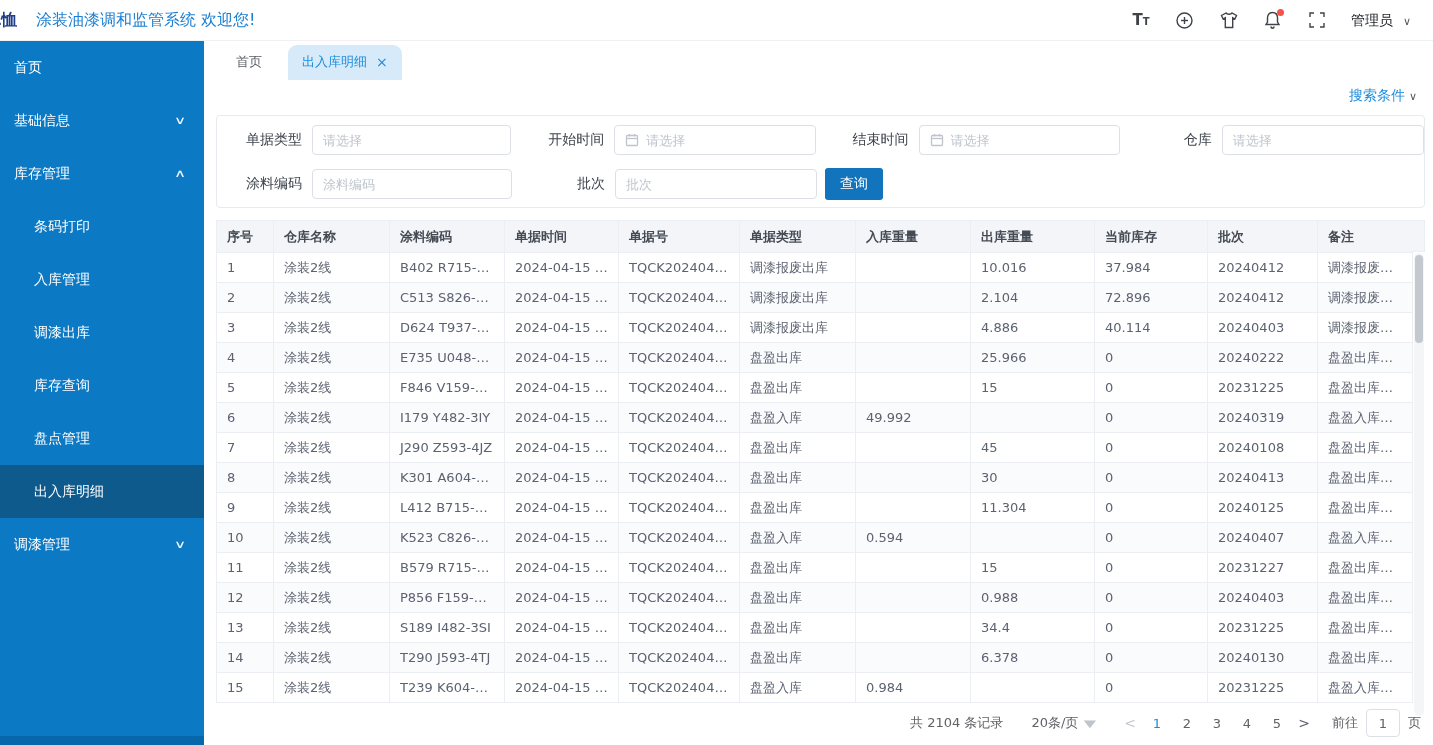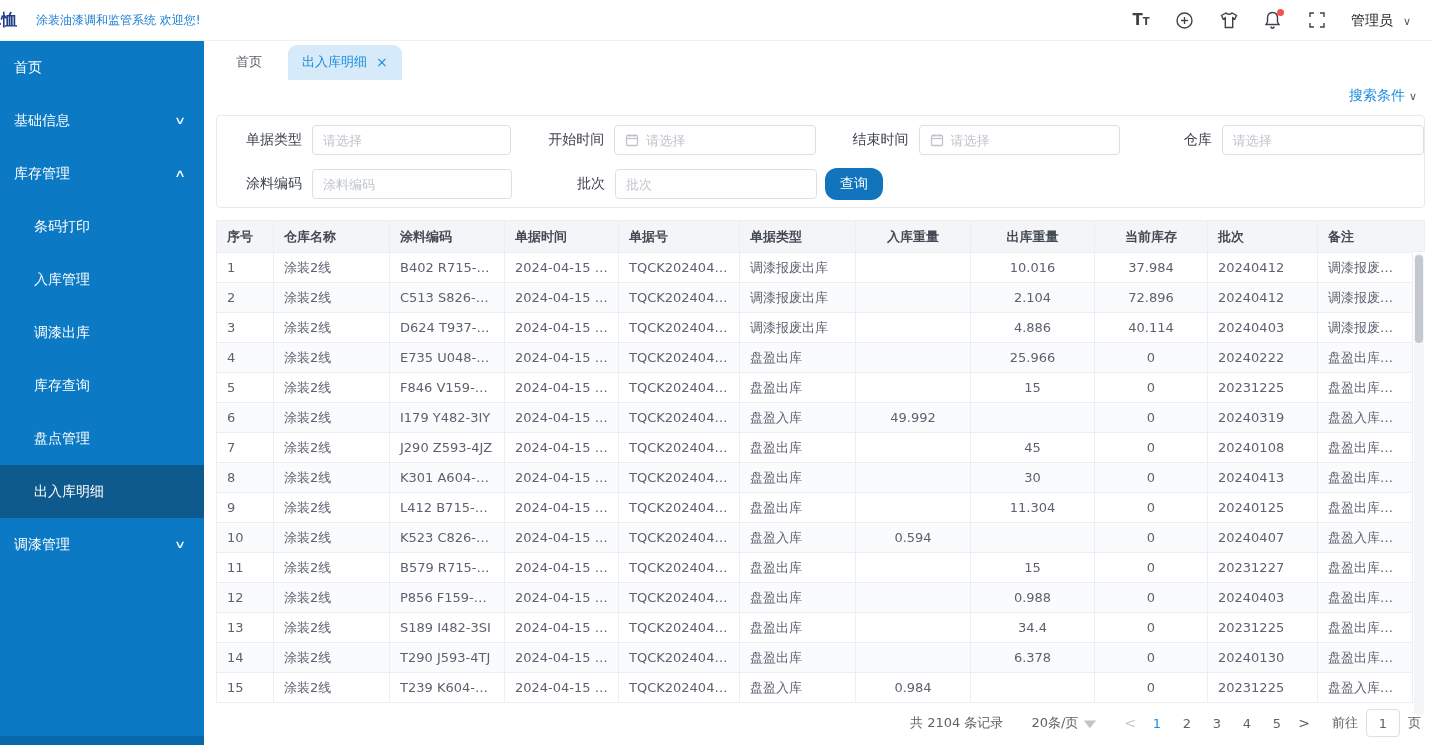--- a/index.html
+++ b/index.html
@@ -7,21 +7,21 @@
   body {
     position: relative; overflow: hidden; background:#fff;
     font-family: "DejaVu Sans", "Liberation Sans", sans-serif;
     color:#303133;
   }
   
   .header { position:absolute; top:0; left:0; right:0; height:41px; background:#fff;
             border-bottom:1px solid #eef0f3; display:flex; align-items:center; z-index:10; }
   .logo-wrap { width:36px; overflow:hidden; flex:0 0 36px; }
   .logo-text { display:inline-block; margin-left:-9px; color:#1f3f88; font-weight:bold; font-size:16px; white-space:nowrap; }
-  .welcome { color:#1b7fd2; font-size:12px; white-space:nowrap; }
+  .welcome { color:#1b7fd2; font-size:16px; white-space:nowrap; }
   .header-right { margin-left:auto; display:flex; align-items:flex-end; gap:24px; padding-right:22px; }
   .hicon { position:relative; width:20px; height:20px; display:flex; align-items:center; justify-content:center; cursor:pointer; }
   .hicon svg { stroke:#3f4349; fill:none; stroke-width:1.4; }
   .font-ico { font-size:15px; font-weight:bold; color:#3f4349; line-height:1; }
   .font-ico small { font-size:10px; font-weight:bold; }
   .red-dot { position:absolute; top:-1px; right:-1px; width:7px; height:7px; border-radius:50%; background:#f5524c; }
   .user-box { display:flex; align-items:center; gap:10px; font-size:14px; color:#24262b; cursor:pointer; }
   .caret { font-size:11px; color:#55585e; }
 
   
@@ -48,31 +48,31 @@
                   border:1px solid #e7eaee; border-radius:4px; background:#fff; padding-top:9px; }
   .frow { display:flex; align-items:center; height:30px; margin-bottom:14px; }
   .flabel { text-align:right; margin-right:10px; font-size:14px; color:#3f444d; flex:0 0 auto; }
   .finput { display:flex; align-items:center; gap:7px; border:1px solid #dcdfe6; border-radius:4px;
             height:30px; background:#fff; padding:0 10px; }
   .finput input { border:none; outline:none; width:100%; font-size:13px; color:#606266; background:transparent;
                   font-family:inherit; }
   .finput input::placeholder { color:#bfc4cc; }
   .finput svg { flex:0 0 auto; stroke:#bfc4cc; fill:none; stroke-width:1.3; }
   .query-btn { margin-left:8px; height:32px; width:58px; background:#1274bd; color:#fff; border:none;
-               border-radius:12px; font-size:14px; cursor:pointer; font-family:inherit; }
+               border-radius:3px; font-size:14px; cursor:pointer; font-family:inherit; }
 
   
   .table-wrap { position:absolute; left:12px; right:8px; top:179px; }
   table { border-collapse:collapse; table-layout:fixed; width:1196px; }
   th, td { border:1px solid #ebeef3; font-size:13px; padding:0 10px; height:30px;
            white-space:nowrap; overflow:hidden; text-overflow:ellipsis; }
   th { background:#f3f5f8; color:#454b54; font-weight:bold; text-align:left; height:32px; }
   td { color:#5c6270; }
   tr.even td { background:#fafbfd; }
-  th.num, td.num { text-align:center; }
+  th.num, td.num { text-align:left; }
   .scroll-corner { position:absolute; top:0; right:0; width:14px; height:32px; background:#f3f5f8;
                    border:1px solid #ebeef3; border-left:none; }
   .vscroll { position:absolute; top:33px; right:1px; width:10px; height:463px; background:#f3f5f7; border-radius:5px; }
   .vthumb { position:absolute; top:2px; left:1px; width:8px; height:88px; background:#c4c9d0; border-radius:4px; }
 
   
   .pagination { position:absolute; right:12px; top:666px; height:32px; display:flex; align-items:center;
                 font-size:13px; color:#606266; }
   .pg-total { margin-right:28px; }
   .pg-size { display:flex; align-items:center; gap:8px; margin-right:24px; cursor:pointer; }

